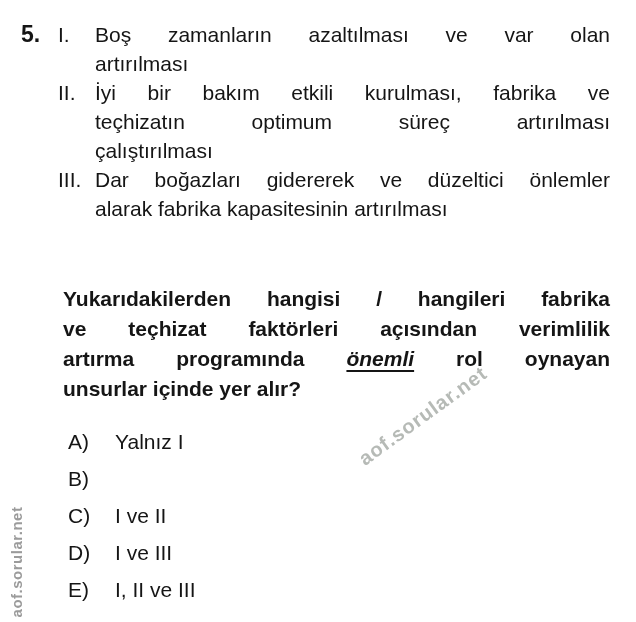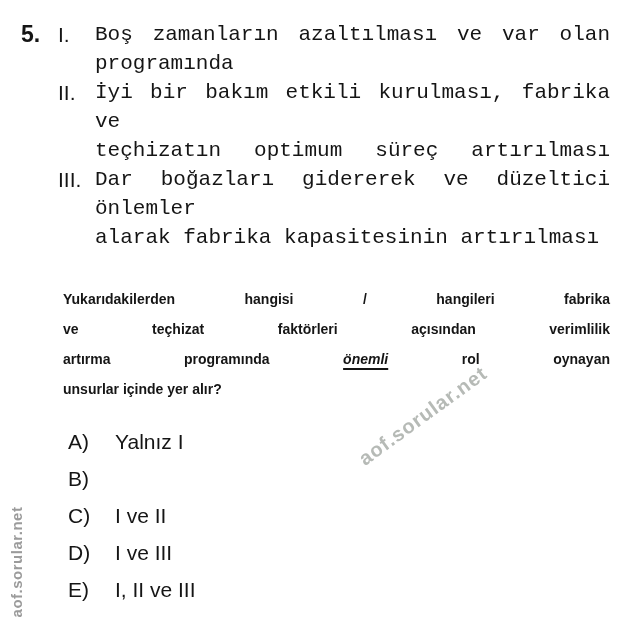--- a/index.html
+++ b/index.html
@@ -24,30 +24,30 @@
   .statements {
     position: absolute;
     left: 58px;
     top: 20px;
     width: 552px;
     font-size: 21px;
     line-height: 29px;
   }
   .statement { display: flex; }
   .statement .numeral { flex: none; width: 37px; text-align: left; }
-  .statement .slines { flex: 1; min-width: 0; font-family: Liberation Mono, monospace; }
+  .statement .slines { flex: 1; min-width: 0; }
   .jline { text-align: justify; text-align-last: justify; }
   .lline { text-align: left; }
   
   .stem {
     position: absolute;
     left: 63px;
     top: 284px;
     width: 547px;
-    font-size: 14px;
+    font-size: 21px;
     line-height: 30px;
     font-weight: bold;
   }
   .stem .underline {
     text-decoration: underline;
     text-decoration-thickness: 2px;
     text-underline-offset: 4px;
     font-style: italic;
   }
   
@@ -95,29 +95,30 @@
 <div class="page">
 
   <div class="qnum">5.</div>
 
   <div class="statements">
 
     <div class="statement">
       <div class="numeral">I.</div>
       <div class="slines">
         <div class="jline">Boş zamanların azaltılması ve var olan</div>
-        <div class="lline">programında</div>
+        <div class="lline">artırılması</div>
       </div>
     </div>
 
     <div class="statement">
       <div class="numeral">II.</div>
       <div class="slines">
         <div class="jline">İyi bir bakım etkili kurulması, fabrika ve</div>
         <div class="jline">teçhizatın optimum süreç artırılması</div>
+        <div class="lline">çalıştırılması</div>
       </div>
     </div>
 
     <div class="statement">
       <div class="numeral">III.</div>
       <div class="slines">
         <div class="jline">Dar boğazları gidererek ve düzeltici önlemler</div>
         <div class="lline">alarak fabrika kapasitesinin artırılması</div>
       </div>
     </div>

